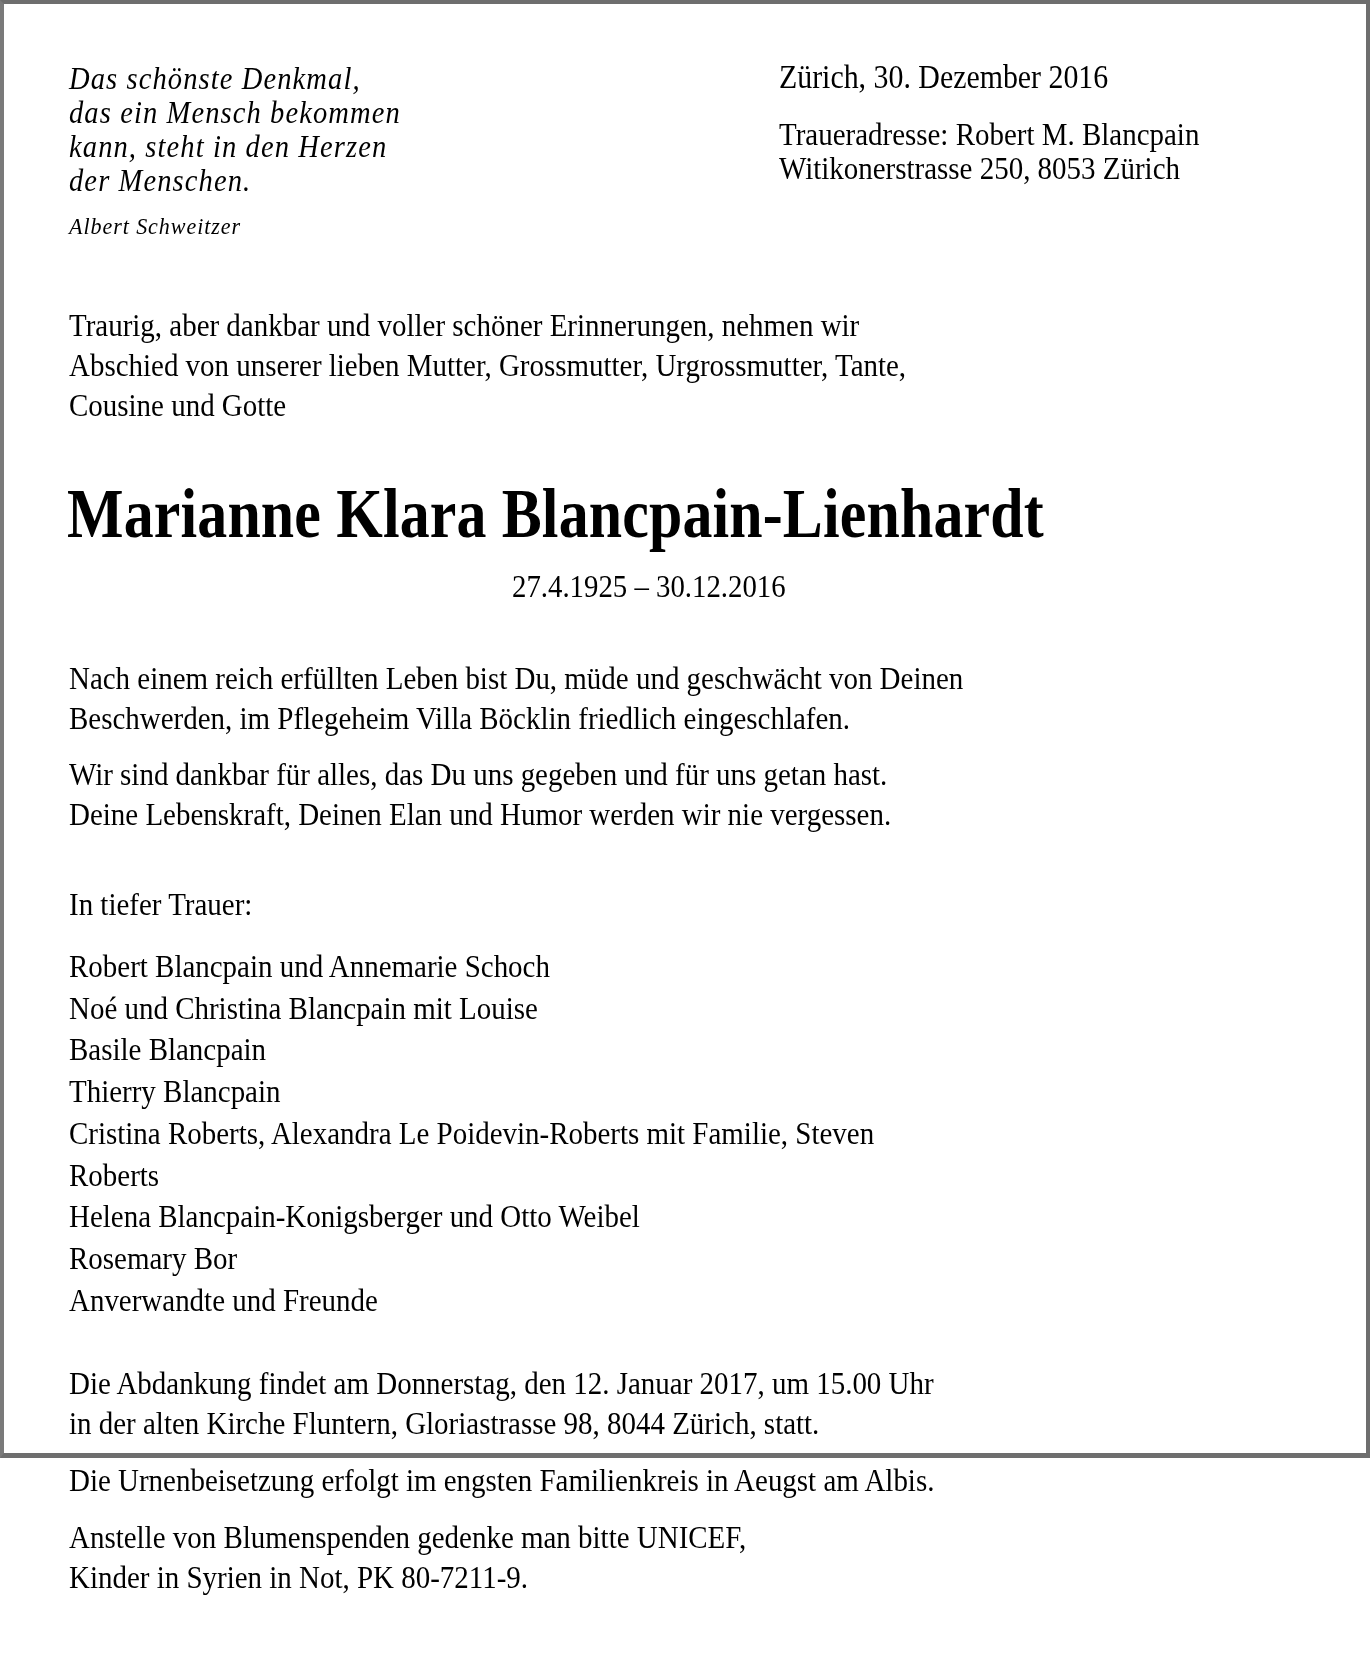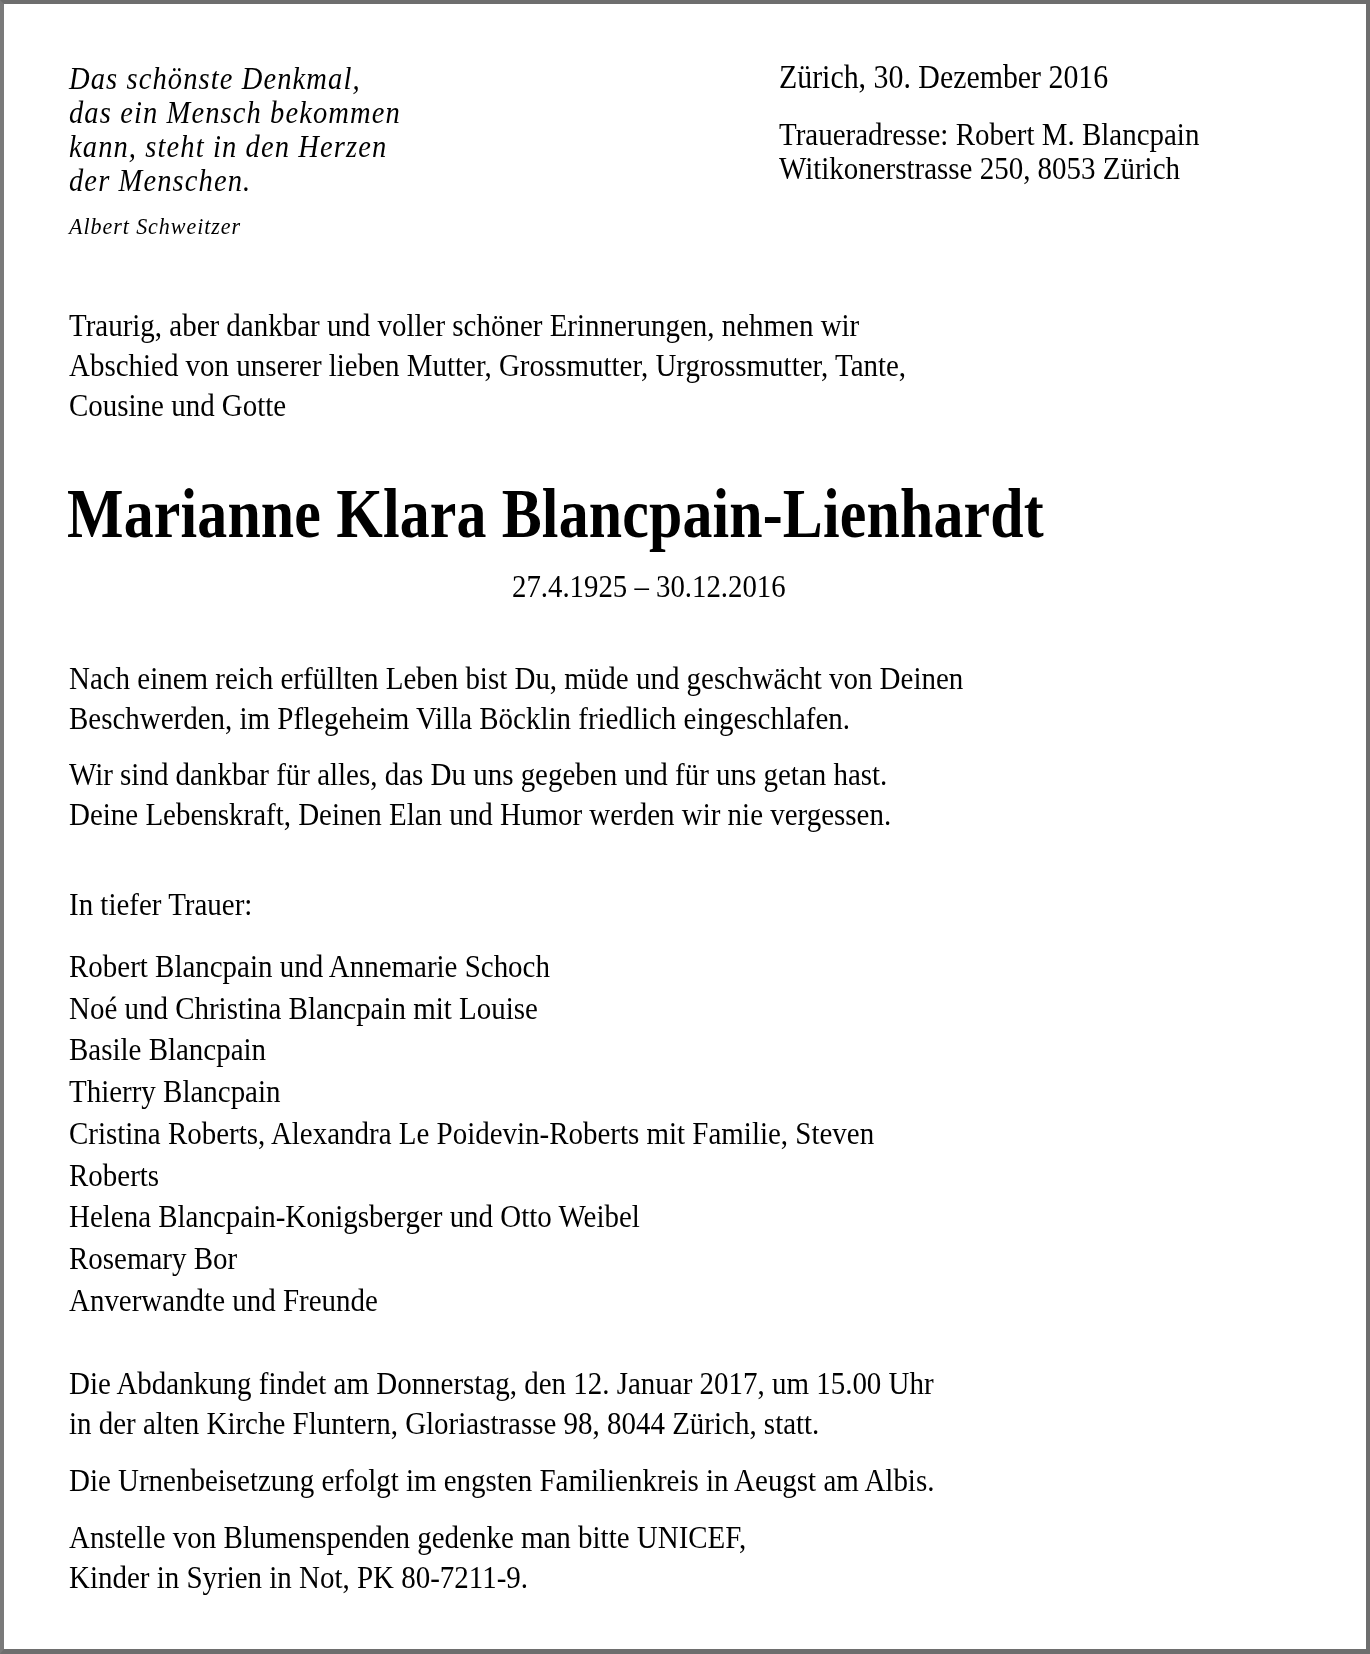--- a/index.html
+++ b/index.html
@@ -1,17 +1,17 @@
 <!DOCTYPE html>
 <html><head>
 <meta charset="utf-8">
 <style>
   html, body { margin:0; padding:0; background:#ffffff; }
   body { width:1370px; height:1654px; position:relative; overflow:hidden; }
-  .frame { position:absolute; left:0; top:0; width:1370px; height:1654px; box-sizing:border-box;
+  .frame { position:absolute; left:0; top:0; width:1370px; height:1458px; box-sizing:border-box;
            border-top:4px solid #6e6e6e; border-left:4px solid #7a7a7a; border-right:4px solid #6e6e6e; border-bottom:5px solid #6e6e6e; background:#fff; }
   .t { position:absolute; white-space:nowrap; color:#000; font-family:"Liberation Serif", serif;
        transform-origin:0 0; }
   .quote { font-style:italic; font-size:31px; letter-spacing:1.2px; transform:scaleX(0.92); line-height:34px; }
   .author { font-style:italic; font-size:24px; letter-spacing:1px; transform:scaleX(0.92); }
   .body { font-size:32px; transform:scaleX(0.905); line-height:40px; }
   .title { font-weight:bold; font-size:70px; transform:scaleX(0.855); letter-spacing:0.2px; }
   .dates { font-size:32px; transform:scaleX(0.9); }
 </style>
 </head>

